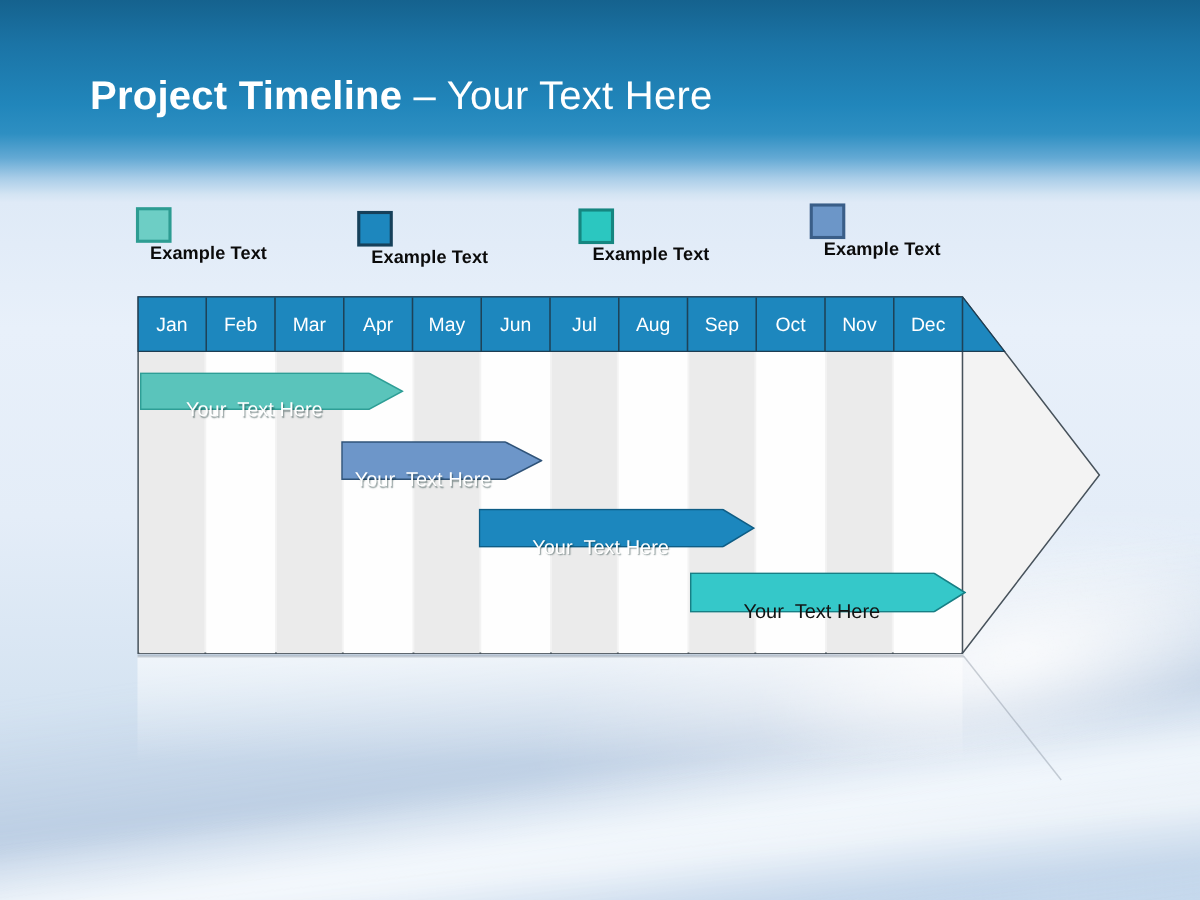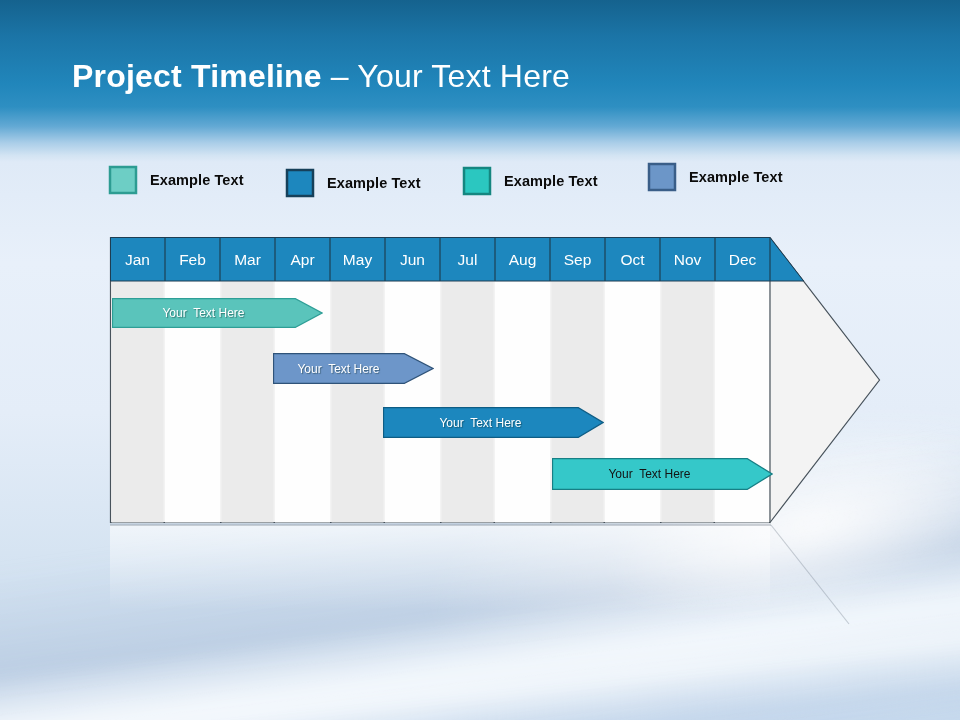--- a/index.html
+++ b/index.html
@@ -40,34 +40,34 @@
     left:600px; top:450px; width:430px; height:150px; border-radius:50%;
     background:radial-gradient(ellipse at center, rgba(255,255,255,0.85) 0%, rgba(255,255,255,0) 70%);
     transform:rotate(-14deg); filter:blur(9px);
   }
   .title {
     position:absolute; left:72px; top:58px; color:#FFFFFF; font-size:32px;
     letter-spacing:0.2px; white-space:nowrap;
   }
   .title .t-bold { font-weight:700; }
   .title .t-light { font-weight:400; margin-left:9px; }
-  .legend-item { position:absolute; display:flex; align-items:center; }
+  .legend-item { position:absolute; display:flex; align-items:flex-start;flex-direction:column; }
   .legend-swatch { display:block; }
   .legend-label {
     margin-left:12px; font-size:14.5px; font-weight:700; color:#0B0B0B;
     letter-spacing:0.1px;
   }
   .timeline-svg { position:absolute; left:0; top:0; width:960px; height:720px; }
   .month-label { font-size:15.5px; fill:#FFFFFF; font-family:"Liberation Sans", sans-serif; }
   .bar { position:absolute; }
   .bar svg { position:absolute; left:0; top:0; }
   .bar .bar-label {
-    position:absolute; left:0; top:0; height:100%;
+    position:absolute; left:0; top:16px; height:100%;
     display:flex; align-items:center; justify-content:center;
-    white-space:pre; color:#FFFFFF; font-size:12px;
+    white-space:pre; color:#FFFFFF; font-size:16px;
     text-shadow:1px 1px 1px rgba(10,40,40,0.45);
   }
   .bar.dark-text .bar-label { color:#141414; text-shadow:none; }
 </style>
 </head>
 <body>
 
 <div class="bg-top"></div>
 <div class="bg-body"></div>
 

